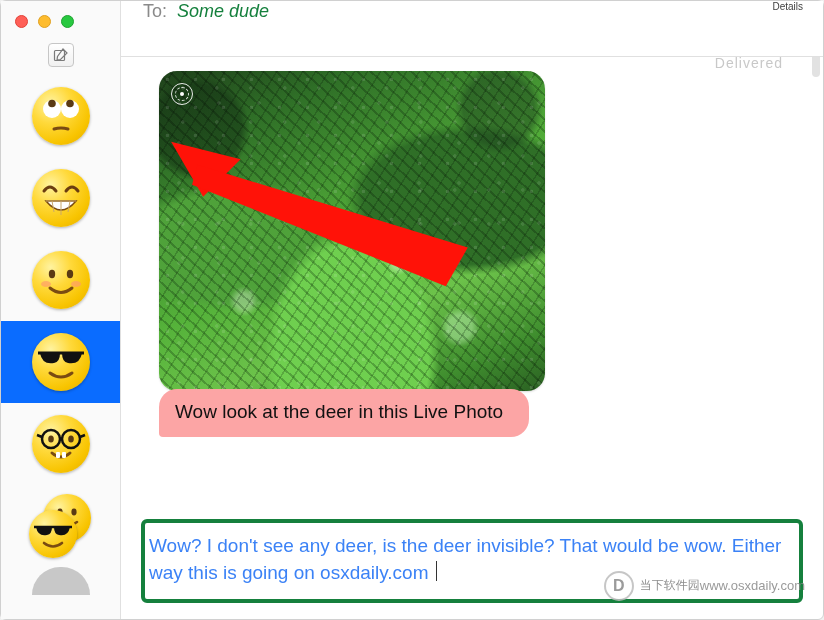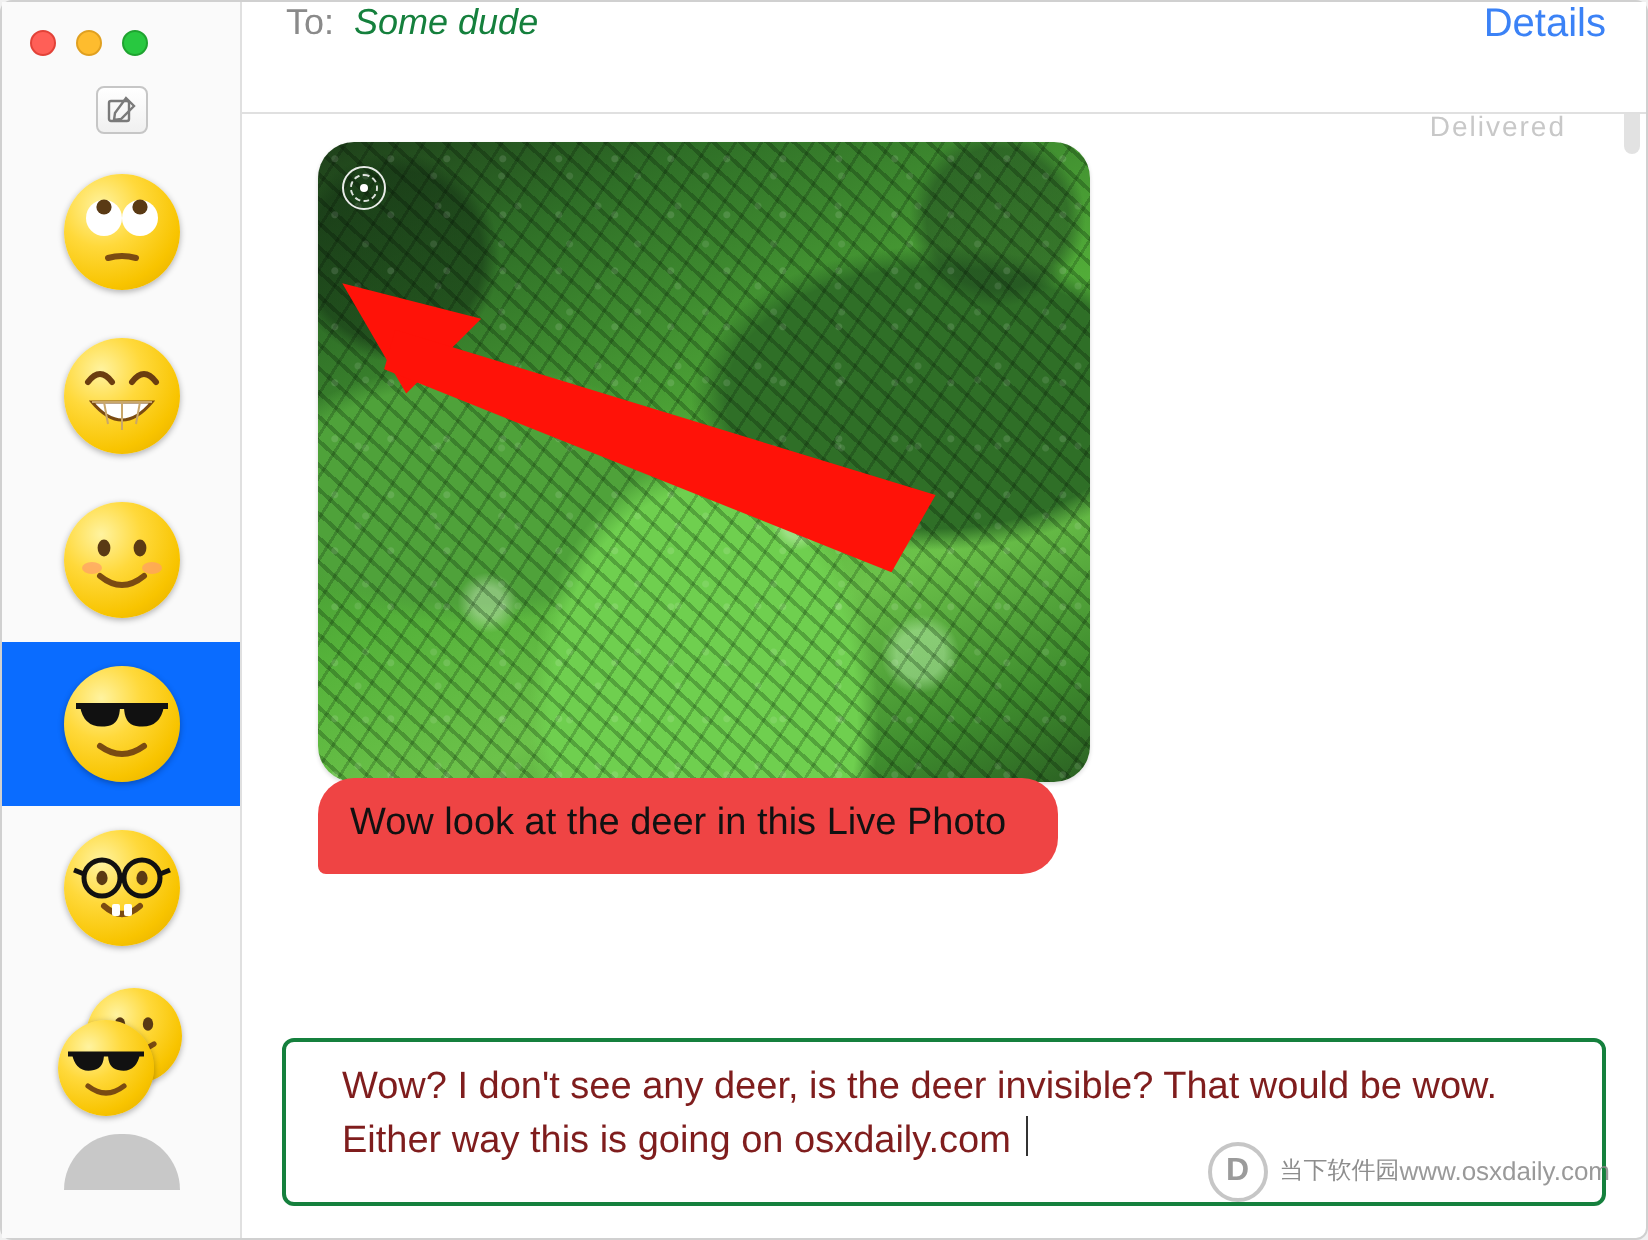--- a/index.html
+++ b/index.html
@@ -66,21 +66,21 @@
   .header {
     height: 56px; width:100%;
     border-bottom: 1px solid #e0e0e0;
     display:flex; align-items:flex-start;
     padding: 0 20px 12px 22px;
     background:#fff;
     font-size: 18px;
   }
   .header .to-label { color:#8a8a8a; margin-right: 10px; }
   .header .recipient { color:#15803d;font-style:italic; }
-  .header .details { margin-left:auto; color:#3b82f6; cursor:pointer; font-size:20px; }
+  .header .details { margin-left:auto; color:#404040; cursor:pointer; font-size:10px; }
 
   .chat {
     flex:1; overflow:hidden; padding: 0 20px 6px 20px;
     position:relative;
     background:#ffffff;
   }
   .status-delivered {
     position:absolute; top:-2px; right:40px;
     color:#c8c8c8; font-size:14px; letter-spacing:1px;
   }
@@ -136,34 +136,34 @@
   }
   .live-badge::after {
     content:""; position:absolute; width:4px; height:4px; border-radius:50%; background:#fff;
   }
   
   .annotation { position:absolute; top:0; left:0; width:100%; height:100%; z-index:6; pointer-events:none; }
 
   .text-bubble {
     margin-top: 0; margin-left: 18px;
     width: 370px;
-    background:#ef4444;
+    background:#fca5a5;
     border-radius: 18px 18px 18px 4px;
     padding: 10px 16px 12px 16px;
     font-size: 19px; color:#111; line-height:1.35;
     position:relative; top:-2px;
   }
 
   .composer {
     margin: 8px 20px 16px 20px;
-    border: 2px solid #15803d;
+    border: 4px solid #15803d;
     border-radius: 6px;
     min-height: 84px;
-    padding: 10px 28px;
-    font-size: 19px; color:#7f1d1d; line-height:1.4;
+    padding: 10px 4px;
+    font-size: 19px; color:#3b82f6; line-height:1.4;
     background:#fff;
     outline:none;
     position:relative;
   }
   .cursor-caret { display:inline-block; width:1px; height:20px; background:#333; vertical-align:-2px; margin-left:2px; }
 
   .watermark {
     position:absolute; right:18px; bottom:18px;
     display:flex; align-items:center; gap:6px;
     opacity:0.85; z-index:50;

